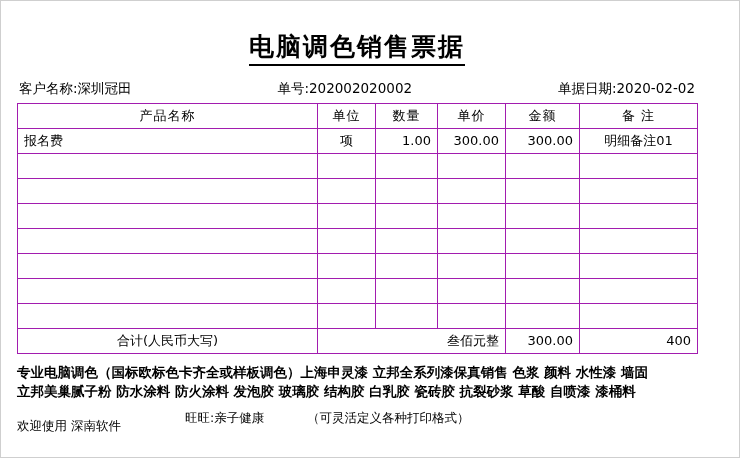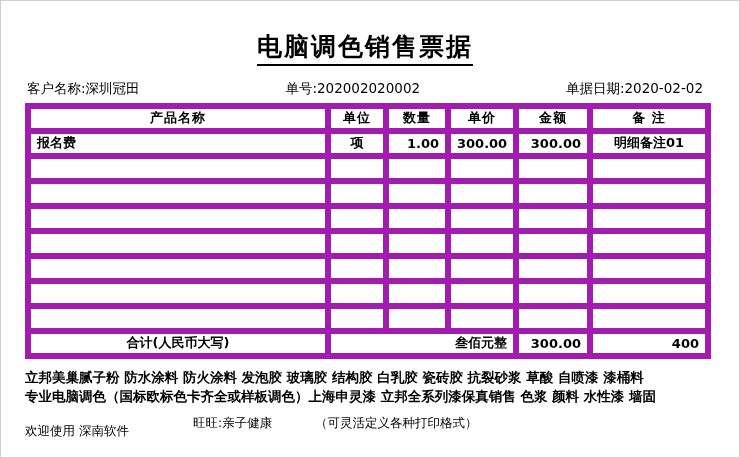--- a/index.html
+++ b/index.html
@@ -18,21 +18,21 @@
     position: relative;
     width: 740px;
     height: 458px;
     background: #ffffff;
     border: 1px solid #cfcfcf;
     box-sizing: border-box;
     overflow: hidden;
   }
   .doc {
     position: absolute;
-    left: 24px;
+    left: 16px;
     top: 14px;
     width: 680px;
   }
   .title-wrap {
     text-align: center;
     margin-top: 18px;
     margin-bottom: 14px;
   }
   .title {
     display: inline-block;
@@ -53,23 +53,23 @@
   .meta-left { white-space: nowrap; }
   .meta-mid { white-space: nowrap; }
   .meta-right { white-space: nowrap; }
 
   table.grid {
     width: 100%;
     border-collapse: collapse;
     table-layout: fixed;
   }
   table.grid th, table.grid td {
-    border: 6px solid #a21caf;
+    border: 1px solid #a21caf;
     height: 25px;
-    font-weight: bold;
+    font-weight: normal;
     font-size: 13px;
     padding: 0 6px;
     box-sizing: border-box;
   }
   table.grid thead th {
     text-align: center;
     font-size: 13px;
     letter-spacing: 1px;
   }
   .c-name  { width: 300px; }
@@ -212,22 +212,22 @@
         <tr>
           <td class="total-label">合计(人民币大写)</td>
           <td colspan="3" class="total-cn">叁佰元整</td>
           <td class="total-num">300.00</td>
           <td class="total-note">400</td>
         </tr>
       </tbody>
     </table>
 
     <div class="footer">
+      <div class="line">专业电脑调色（国标欧标色卡齐全或样板调色）上海申灵漆  立邦全系列漆保真销售  色浆  颜料  水性漆  墙固</div>
       <div class="line">立邦美巢腻子粉  防水涂料   防火涂料  发泡胶  玻璃胶  结构胶  白乳胶  瓷砖胶  抗裂砂浆  草酸  自喷漆  漆桶料</div>
-      <div class="line">专业电脑调色（国标欧标色卡齐全或样板调色）上海申灵漆  立邦全系列漆保真销售  色浆  颜料  水性漆  墙固</div>
     </div>
 
     <div class="footer2">
       <div class="f2-a">欢迎使用 深南软件</div>
       <div class="f2-b">旺旺:亲子健康</div>
       <div class="f2-d">（可灵活定义各种打印格式）</div>
     </div>
 
   </div>
 </div>

